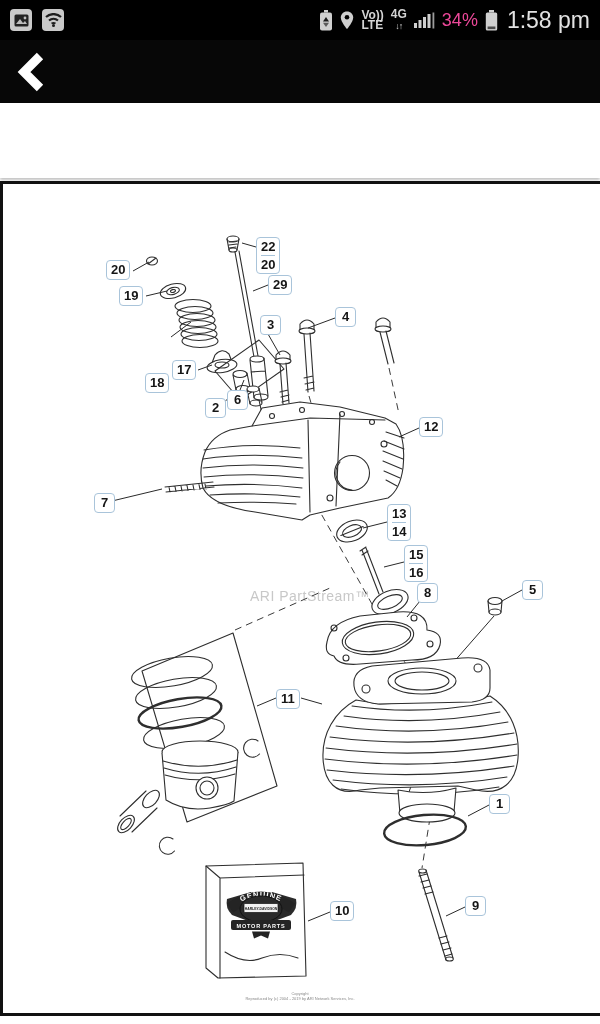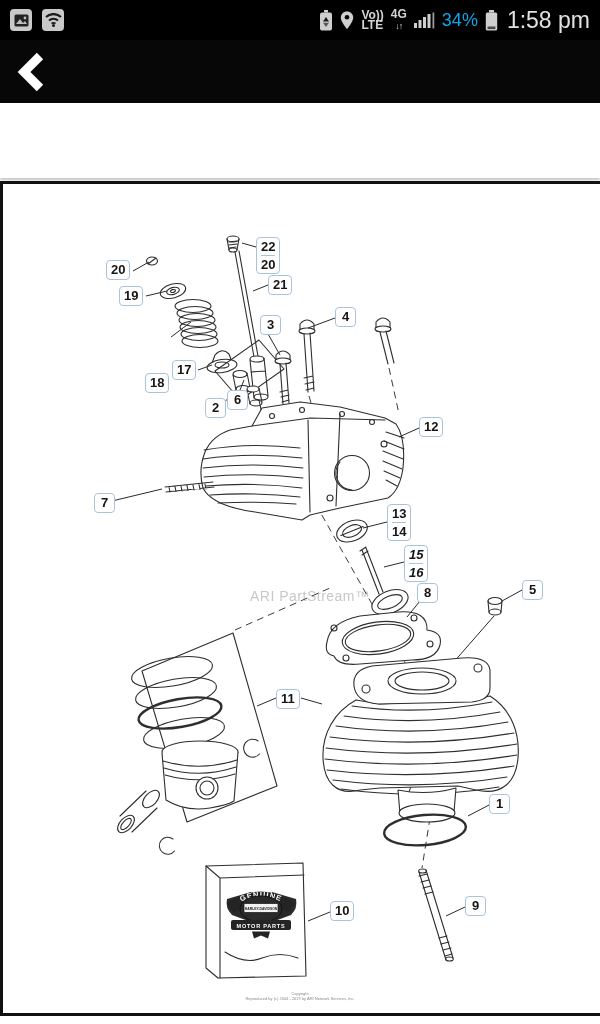--- a/index.html
+++ b/index.html
@@ -8,21 +8,21 @@
 
   
   .status-bar{position:absolute;left:0;top:0;width:600px;height:40px;background:#000;
               display:flex;align-items:center;padding:0 10px;box-sizing:border-box;color:#cfcfcf;}
   .notif-ic{width:22px;height:22px;background:#c9c9c9;border-radius:4px;margin-right:10px;
             display:flex;align-items:center;justify-content:center;}
   .sb-right{margin-left:auto;display:flex;align-items:center;gap:7px;}
   .volte{font-size:12px;font-weight:bold;line-height:10px;text-align:left;color:#d4d4d4;}
   .net4g{font-size:12px;font-weight:bold;line-height:11px;text-align:center;color:#d4d4d4;}
   .net4g .arr{font-size:9px;letter-spacing:-1px;}
-  .pct{font-size:18px;color:#0ea5e9;}
+  .pct{font-size:18px;color:#ec4899;}
   .time{font-size:23px;color:#e2e2e2;margin-left:2px;}
 
   
   .app-bar{position:absolute;left:0;top:40px;width:600px;height:63px;background:#070707;}
   .back-btn{position:absolute;left:12px;top:12px;width:44px;height:40px;cursor:pointer;}
 
   
   .toolbar{position:absolute;left:0;top:103px;width:600px;height:75px;background:#fff;
            box-shadow:0 2px 3px rgba(0,0,0,0.25);}
   .tb-btn{position:absolute;width:46px;height:46px;border-radius:50%;background:#fff;
@@ -376,30 +376,30 @@
   <div class="callout" style="left:106px;top:260px;">20</div>
   <div class="callout" style="left:119px;top:286px;">19</div>
   <div class="callout" style="left:145px;top:327px;margin-top:46px;">18</div>
   <div class="callout" style="left:172px;top:360px;">17</div>
   <div class="callout" style="left:205px;top:398px;">2</div>
   <div class="callout" style="left:227px;top:390px;">6</div>
   <div class="callout double" style="left:256px;top:237px;">
     <span>22</span>
     <span>20</span>
   </div>
-  <div class="callout" style="left:268px;top:275px;">21</div>
+  <div class="callout" style="left:268px;top:275px;">29</div>
   <div class="callout" style="left:260px;top:315px;">3</div>
   <div class="callout" style="left:335px;top:307px;">4</div>
   <div class="callout" style="left:419px;top:417px;">12</div>
   <div class="callout" style="left:94px;top:493px;">7</div>
   <div class="callout double" style="left:387px;top:504px;">
     <span>13</span>
     <span>14</span>
   </div>
-  <div class="callout double" style="left:404px;top:545px;font-style:italic;">
+  <div class="callout double" style="left:404px;top:545px;">
     <span>15</span>
     <span>16</span>
   </div>
   <div class="callout" style="left:417px;top:583px;">8</div>
   <div class="callout" style="left:522px;top:580px;">5</div>
   <div class="callout" style="left:276px;top:689px;">11</div>
   <div class="callout" style="left:489px;top:794px;">1</div>
   <div class="callout" style="left:465px;top:896px;">9</div>
   <div class="callout" style="left:330px;top:901px;">10</div>
 

